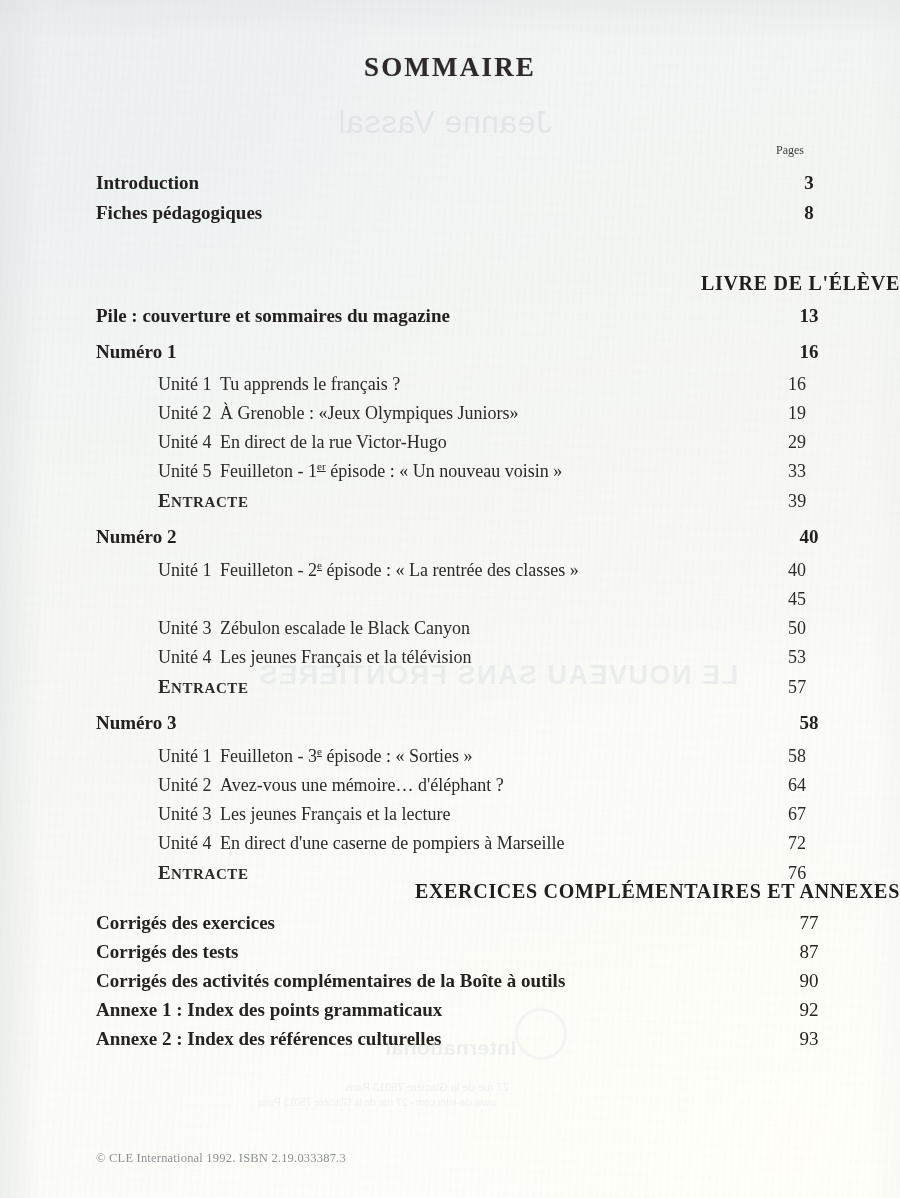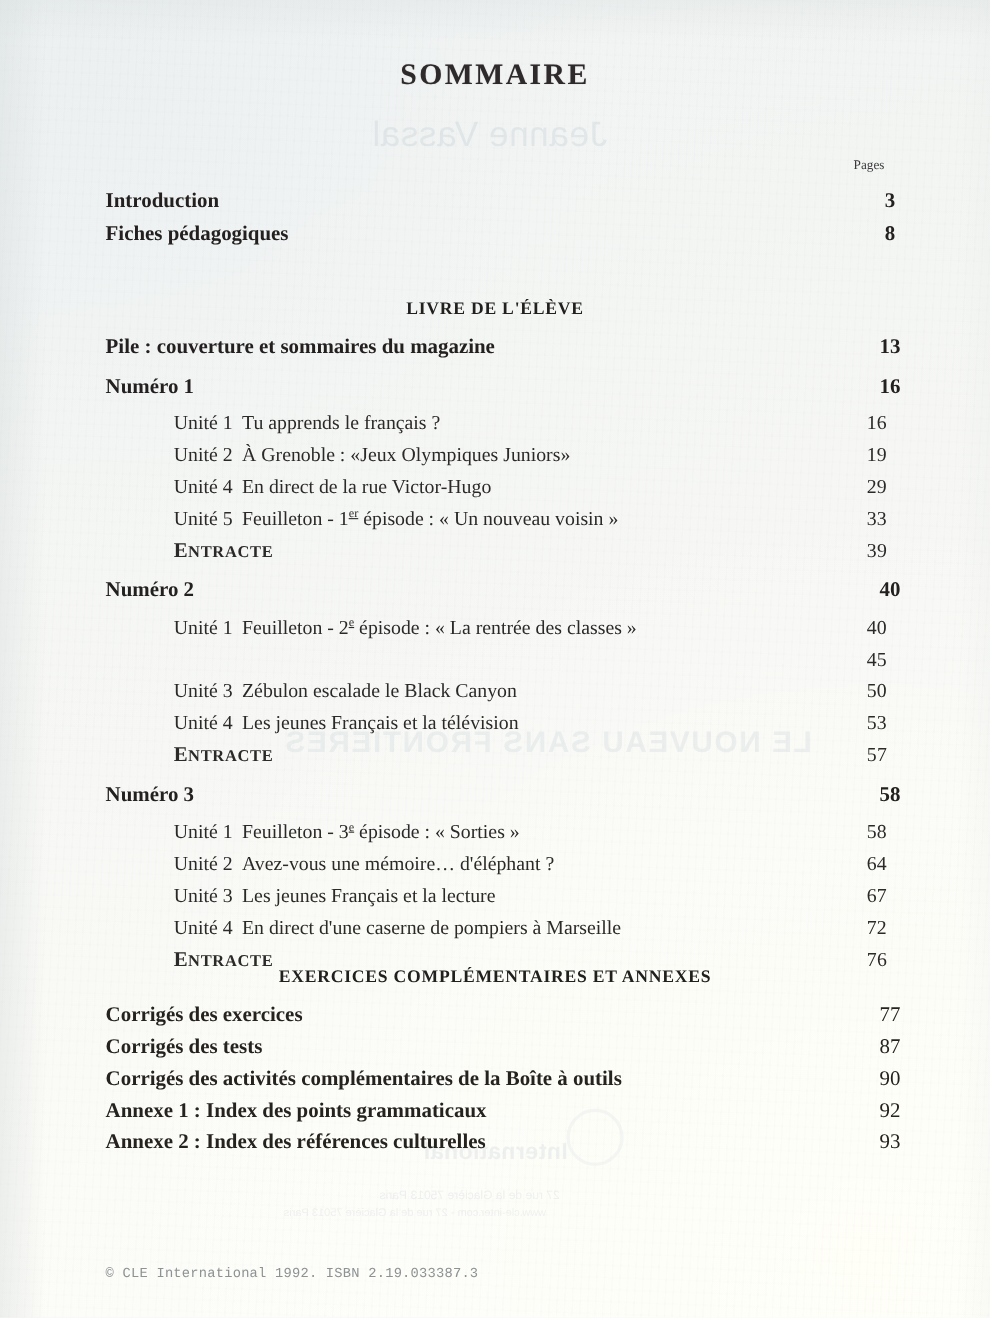--- a/index.html
+++ b/index.html
@@ -207,22 +207,22 @@
   .entracte .sc-small {
     font-size: 15px;
     letter-spacing: .6px;
   }
 
   
   .section-head {
     position: absolute;
     left: 0;
     width: 900px;
-    text-align: center;
-    font-size: 16px;
+    text-align: right;
+    font-size: 20px;
     font-weight: bold;
     letter-spacing: .7px;
     color: #22201f;
   }
 
   
   .lvl1b {
     font-size: 19px;
     font-weight: bold;
     color: #26231f;
@@ -231,21 +231,21 @@
     width: 54px;
     text-align: center;
     font-size: 19px;
     font-weight: normal;
   }
 
   .copyright {
     position: absolute;
     left: 96px;
     top: 1151px;
-    font-family: Liberation Mono, monospace;
+    font-family: Liberation Serif, serif;
     font-size: 12.5px;
     color: #8d9294;
     letter-spacing: .2px;
   }
 
   sup {
     font-size: .62em;
     vertical-align: super;
     line-height: 0;
     text-decoration: underline;

